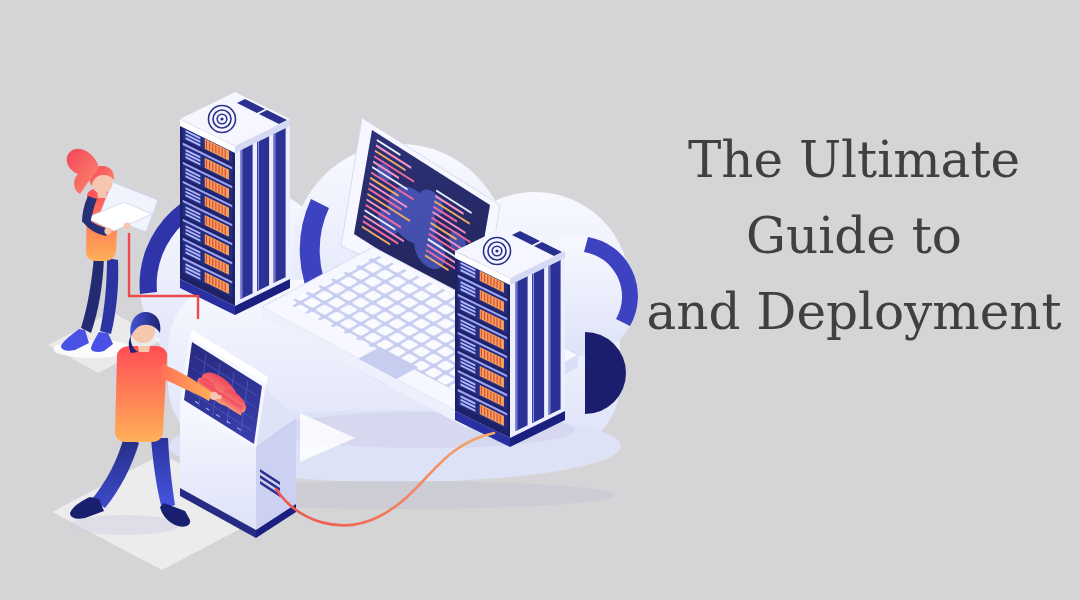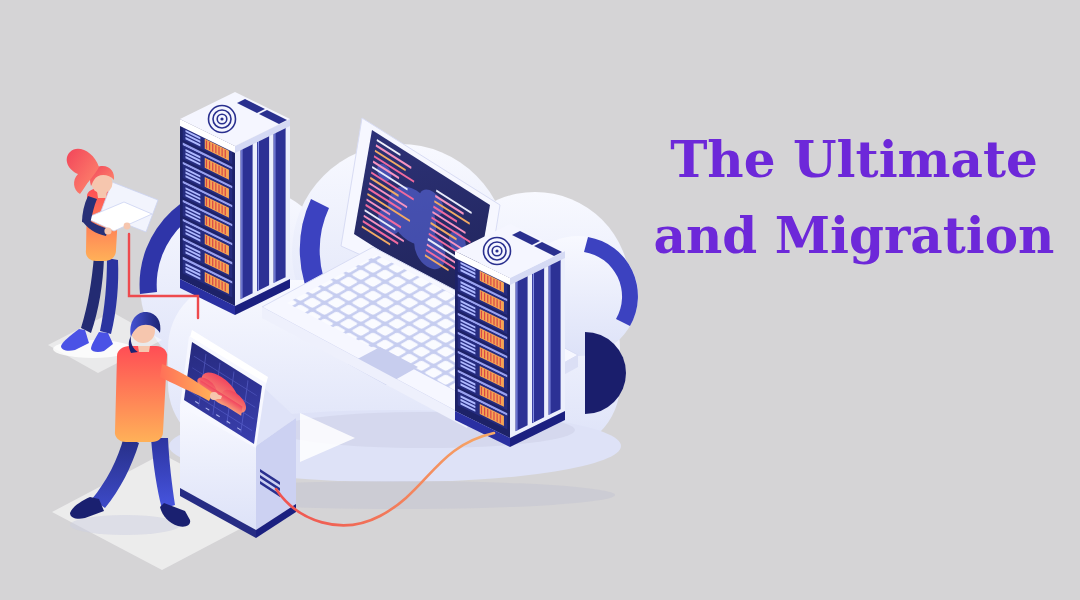--- a/index.html
+++ b/index.html
@@ -1,21 +1,21 @@
 <!DOCTYPE html>
 <html><head>
 <meta charset="utf-8">
 <style>
   html,body{margin:0;padding:0;}
   .canvas{position:relative;width:1080px;height:600px;background:#d5d4d6;overflow:hidden;
           font-family:"Liberation Sans",sans-serif;}
   .illustration{position:absolute;left:0;top:0;width:660px;height:600px;}
   .headline{position:absolute;left:634px;top:122px;width:440px;text-align:center;
-            font-family:"DejaVu Serif","Liberation Serif",serif;font-weight:700;
-            font-size:50px;line-height:76px;color:#6d28d9;white-space:nowrap;}
+            font-family:"DejaVu Serif","Liberation Serif",serif;font-weight:400;
+            font-size:50px;line-height:76px;color:#404040;white-space:nowrap;}
   .headline span{display:block;}
 </style>
 </head>
 <body>
 
 <div class="canvas">
 
   <svg class="illustration" viewBox="0 0 660 600">
     <defs>
       <linearGradient id="gLight" x1="0" y1="0" x2="0" y2="1">
@@ -278,16 +278,17 @@
       <polygon points="214,393 222,396 221,399 214,399" fill="#f6c6ae"></polygon>
       <polygon points="138,346 150,346 149,352 139,352" fill="#f6c6ae"></polygon>
       <circle cx="143" cy="331" r="12" fill="#f6c6ae"></circle>
       <path d="M131,337 C128,322 136,311 147,312 C157,313 162,322 160,333 C156,326 146,322 138,327 C134,330 132,334 131,337 Z" fill="url(#gHairM)"></path>
       <path d="M131,336 C130,343 133,349 138,352 L131,353 C128,347 128,341 131,336 Z" fill="#1c2373"></path>
     </g>
   </svg>
 
   <div class="headline">
     <span>The Ultimate</span>
-    <span>and Migration</span>
+    <span>Guide to</span>
+    <span>and Deployment</span>
   </div>
 
 </div>
 
 </body></html>

